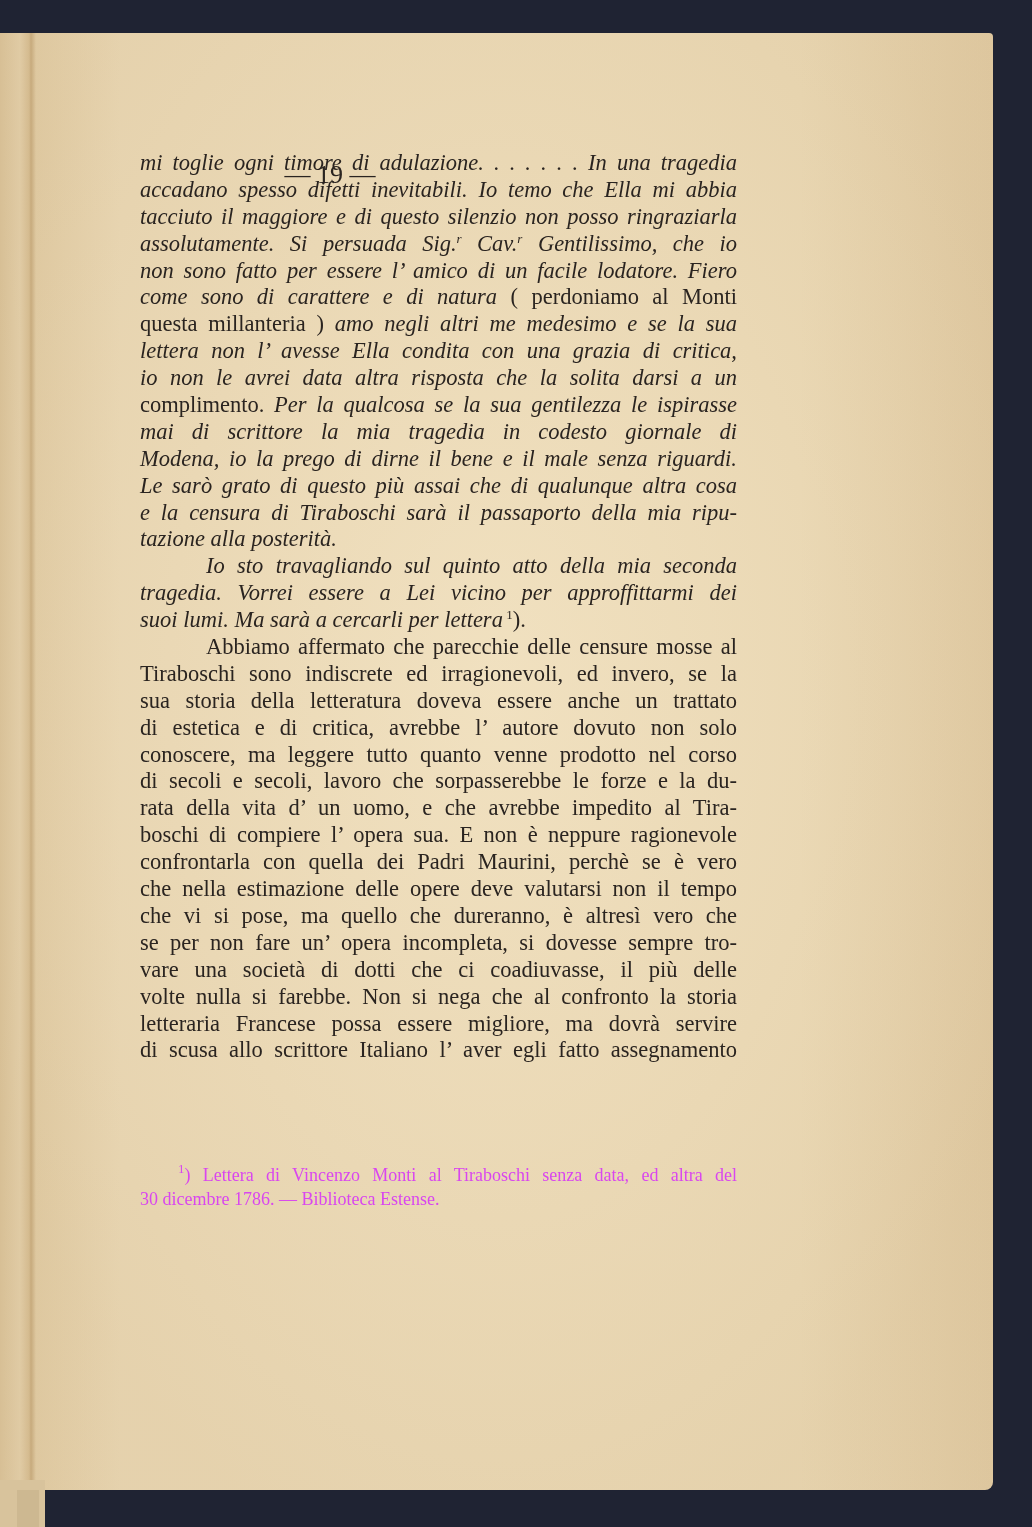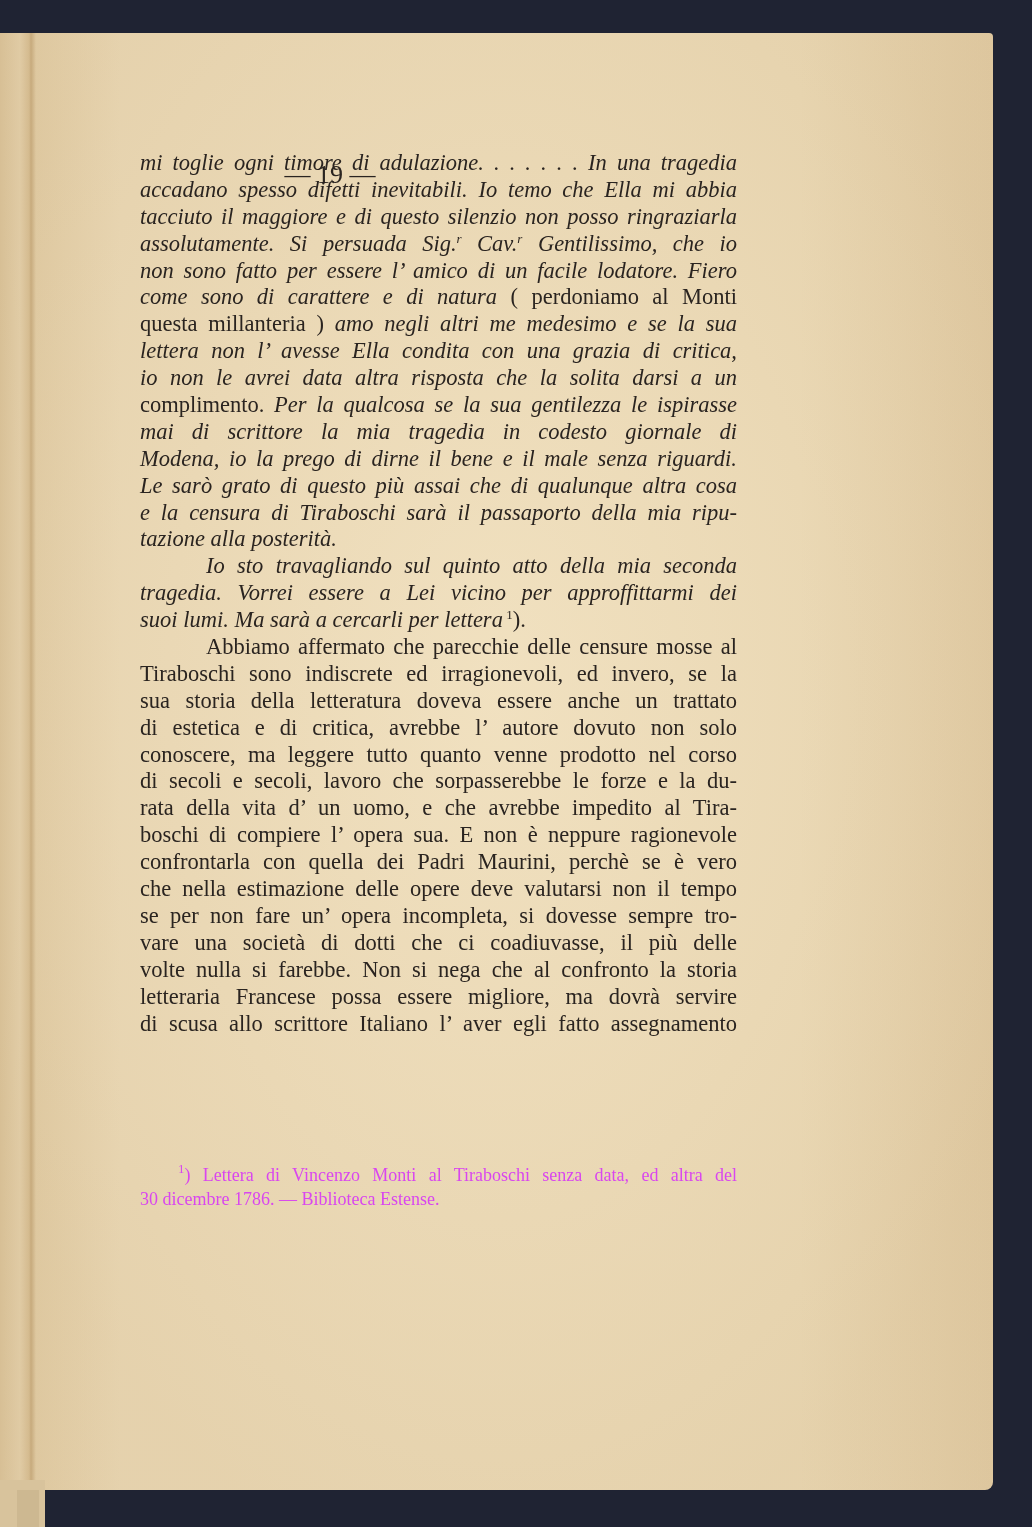--- a/index.html
+++ b/index.html
@@ -74,20 +74,21 @@
     <span class="line indent"><span>Abbiamo affermato che parecchie delle censure mosse al</span></span>
     <span class="line"><span>Tiraboschi sono indiscrete ed irragionevoli, ed invero, se la</span></span>
     <span class="line"><span>sua storia della letteratura doveva essere anche un trattato</span></span>
     <span class="line"><span>di estetica e di critica, avrebbe l’ autore dovuto non solo</span></span>
     <span class="line"><span>conoscere, ma leggere tutto quanto venne prodotto nel corso</span></span>
     <span class="line"><span>di secoli e secoli, lavoro che sorpasserebbe le forze e la du-</span></span>
     <span class="line"><span>rata della vita d’ un uomo, e che avrebbe impedito al Tira-</span></span>
     <span class="line"><span>boschi di compiere l’ opera sua. E non è neppure ragionevole</span></span>
     <span class="line"><span>confrontarla con quella dei Padri Maurini, perchè se è vero</span></span>
     <span class="line"><span>che nella estimazione delle opere deve valutarsi non il tempo</span></span>
+    <span class="line"><span>che vi si pose, ma quello che dureranno, è altresì vero che</span></span>
     <span class="line"><span>se per non fare un’ opera incompleta, si dovesse sempre tro-</span></span>
     <span class="line"><span>vare una società di dotti che ci coadiuvasse, il più delle</span></span>
     <span class="line"><span>volte nulla si farebbe. Non si nega che al confronto la storia</span></span>
     <span class="line"><span>letteraria Francese possa essere migliore, ma dovrà servire</span></span>
     <span class="line"><span>di scusa allo scrittore Italiano l’ aver egli fatto assegnamento</span></span>
   </div>
 
 <div class="footnote">
   <span class="line" style="padding-left:38px;"><sup>1</sup><span>) Lettera di Vincenzo Monti al Tiraboschi senza data, ed altra del</span></span>
   <span class="line last">30 dicembre 1786. — Biblioteca Estense.</span>

